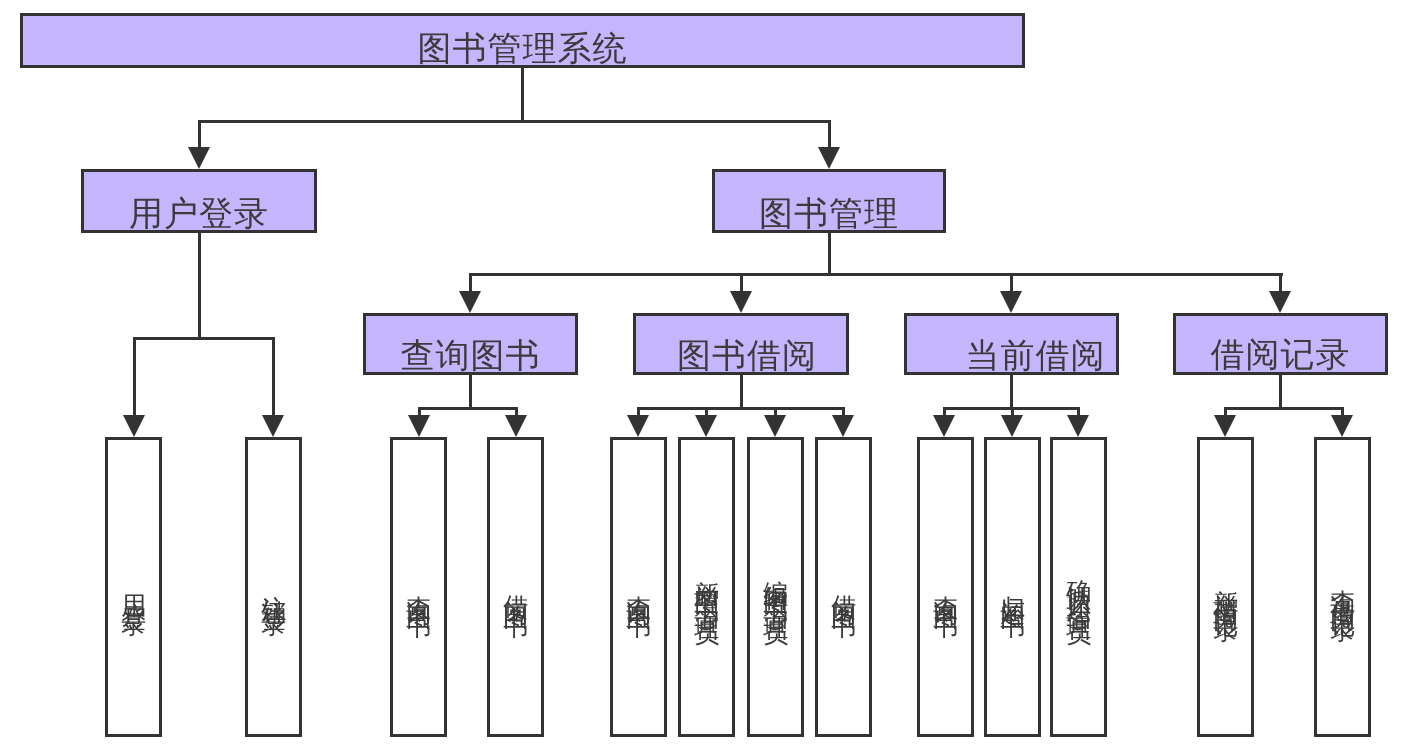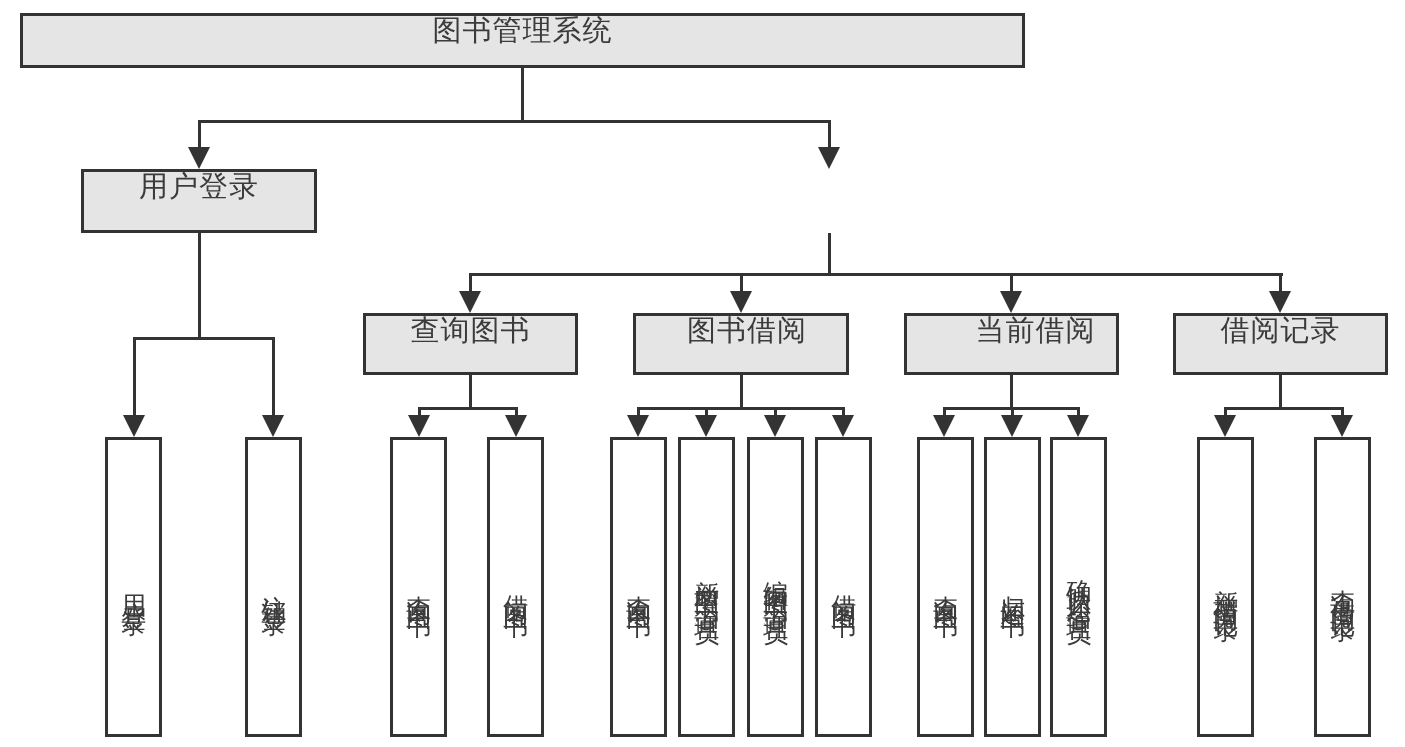--- a/index.html
+++ b/index.html
@@ -2,23 +2,23 @@
 <html><head>
 <meta charset="utf-8">
 <style>
   html, body { margin:0; padding:0; background:#ffffff; }
   .canvas {
     position:relative; width:1405px; height:747px; background:#ffffff;
     font-family:"Liberation Sans","DejaVu Sans",sans-serif; overflow:hidden;
   }
   
   .hbox {
-    position:absolute; box-sizing:border-box; background:#e5e5e5;
-    border:3px solid #333333; display:flex; align-items:flex-start; justify-content:center;
-    font-size:29px; color:#3b3b3b; letter-spacing:1px; line-height:1;
+    position:absolute; box-sizing:border-box; background:#c4b5fd;
+    border:3px solid #333333; display:flex; align-items:flex-end; justify-content:center;
+    font-size:34px; color:#3b3b3b; letter-spacing:1px; line-height:1;
   }
   
   .vbox {
     position:absolute; box-sizing:border-box; background:#ffffff;
     border:3px solid #333333; display:flex; align-items:center; justify-content:center;
     top:437px; width:57px; height:300px;
   }
   .vtext {
     writing-mode:vertical-rl; text-orientation:mixed;
     font-size:25px; color:#3b3b3b; letter-spacing:6px; line-height:1.1;
@@ -101,31 +101,34 @@
   <div class="vline" style="left:1341px; top:407px; height:10px;"></div>
   <div class="ahead" style="left:1331px; top:415px;"></div>
 
   <div class="hbox" style="left:20px; top:13px; width:1005px; height:55px;">
     <span>图书管理系统</span>
   </div>
 
   <div class="hbox" style="left:81px; top:169px; width:236px; height:64px;">
     <span>用户登录</span>
   </div>
+  <div class="hbox" style="left:712px; top:169px; width:234px; height:64px;">
+    <span>图书管理</span>
+  </div>
 
   <div class="hbox" style="left:363px; top:313px; width:215px; height:62px;">
     <span>查询图书</span>
   </div>
   <div class="hbox" style="left:633px; top:313px; width:216px; height:62px;padding-left:12px;">
     <span>图书借阅</span>
   </div>
   <div class="hbox" style="left:904px; top:313px; width:215px; height:62px;padding-left:48px;">
     <span>当前借阅</span>
   </div>
-  <div class="hbox" style="left:1173px; top:313px; width:215px; height:62px;">
+  <div class="hbox" style="left:1173px; top:313px; width:215px; height:62px;font-family:Liberation Serif, serif;">
     <span>借阅记录</span>
   </div>
 
   <div class="vbox" style="left:105px;">
     <span class="vtext">用户登录</span>
   </div>
   <div class="vbox" style="left:245px;">
     <span class="vtext">注销登录</span>
   </div>
   <div class="vbox" style="left:390px;">

